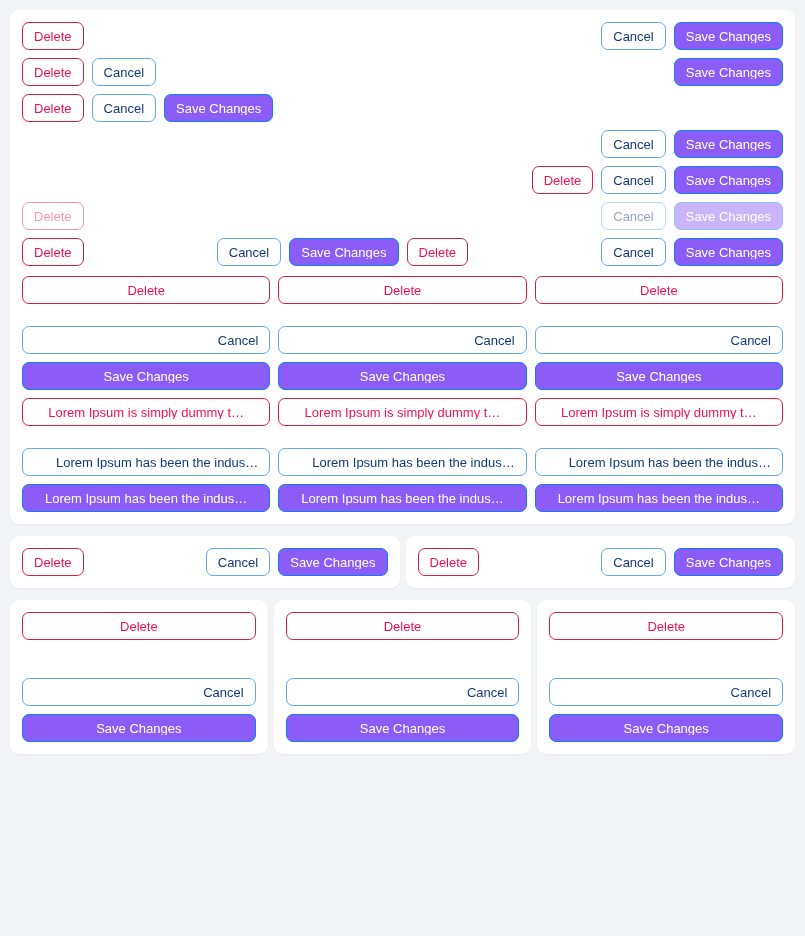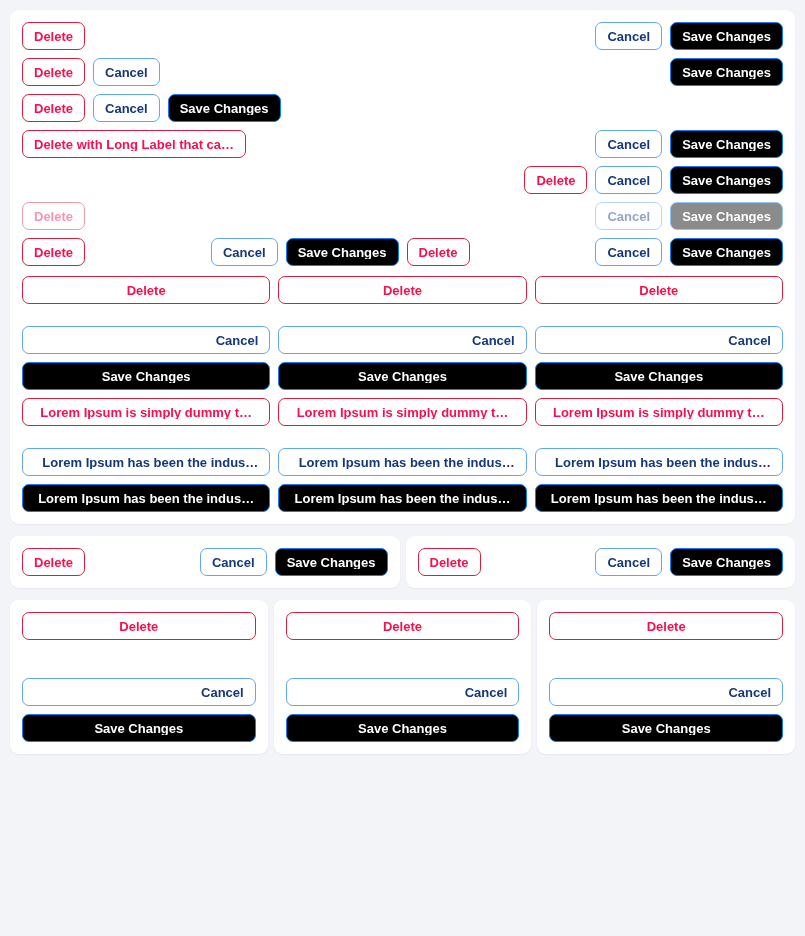--- a/index.html
+++ b/index.html
@@ -33,21 +33,21 @@
 
   
   .btn {
     display: inline-flex;
     align-items: center;
     justify-content: center;
     height: 28px;
     padding: 0 11px;
     border-radius: 7px;
     font-size: 13px;
-    font-weight: bold;
+    font-weight: normal;
     line-height: 1;
     white-space: nowrap;
     overflow: hidden;
     text-overflow: ellipsis;
     cursor: pointer;
     border: 1px solid transparent;
     background: transparent;
     font-family: "Liberation Sans", sans-serif;
   }
   .btn span {
@@ -64,21 +64,21 @@
   }
   .btn-outline {
     border-color: #5fa8ef;
     color: #14387a;
     background: #ffffff;
     justify-content: flex-end;
   }
   .btn-primary {
     border-color: #0d7ff5;
     color: #ffffff;
-    background: #000000;
+    background: #8b5cf6;
   }
   .btn.is-disabled { opacity: 0.45; cursor: default; }
 
   .btn-block { width: 100%; }
   .w-long { max-width: 240px; }
 
   
   .grid3 {
     display: grid;
     grid-template-columns: repeat(3, 1fr);
@@ -145,23 +145,20 @@
       <button class="btn btn-outline">
           <span>Cancel</span>
         </button>
       <button class="btn btn-primary">
           <span>Save Changes</span>
         </button>
       <div class="spacer"></div>
     </div>
 
     <div class="row">
-      <button class="btn btn-danger w-long">
-          <span>Delete with Long Label that ca…</span>
-        </button>
       <div class="spacer"></div>
       <button class="btn btn-outline">
           <span>Cancel</span>
         </button>
       <button class="btn btn-primary">
           <span>Save Changes</span>
         </button>
     </div>
 
     <div class="row">

